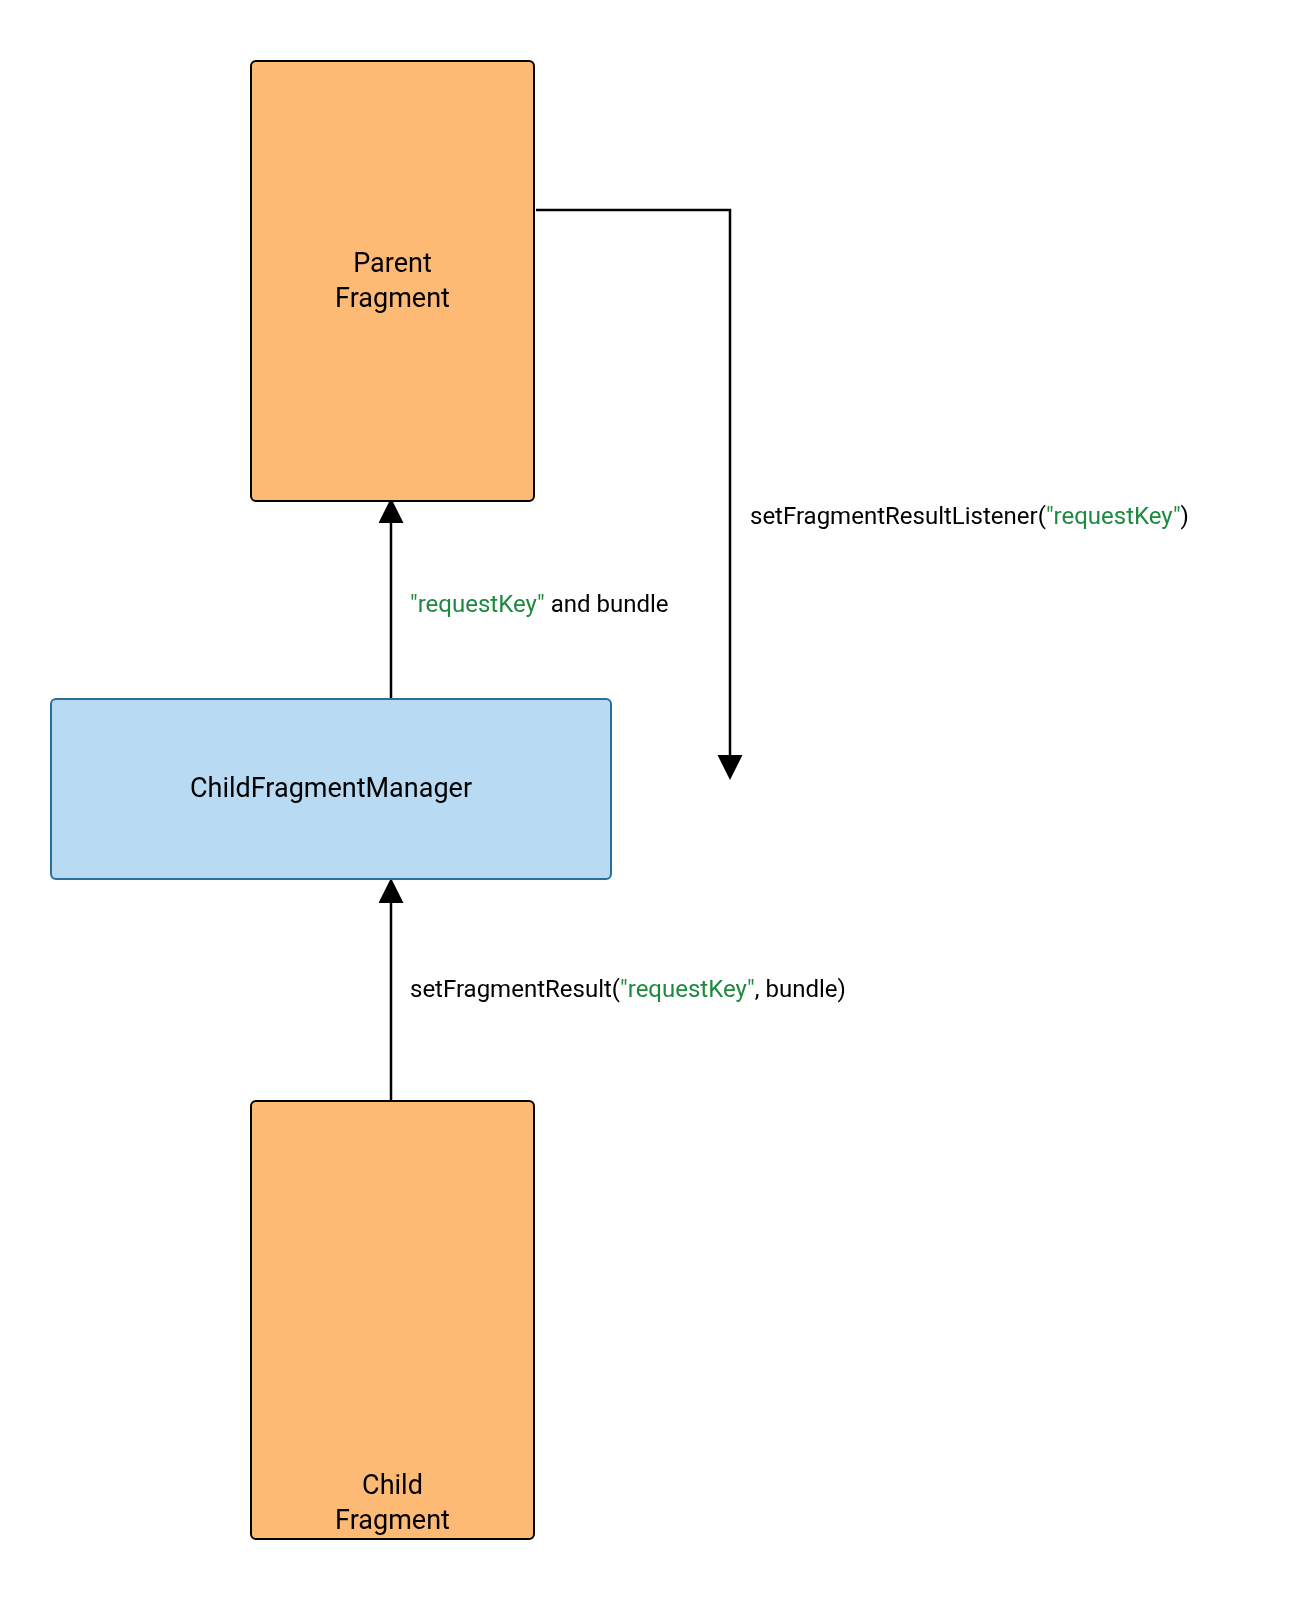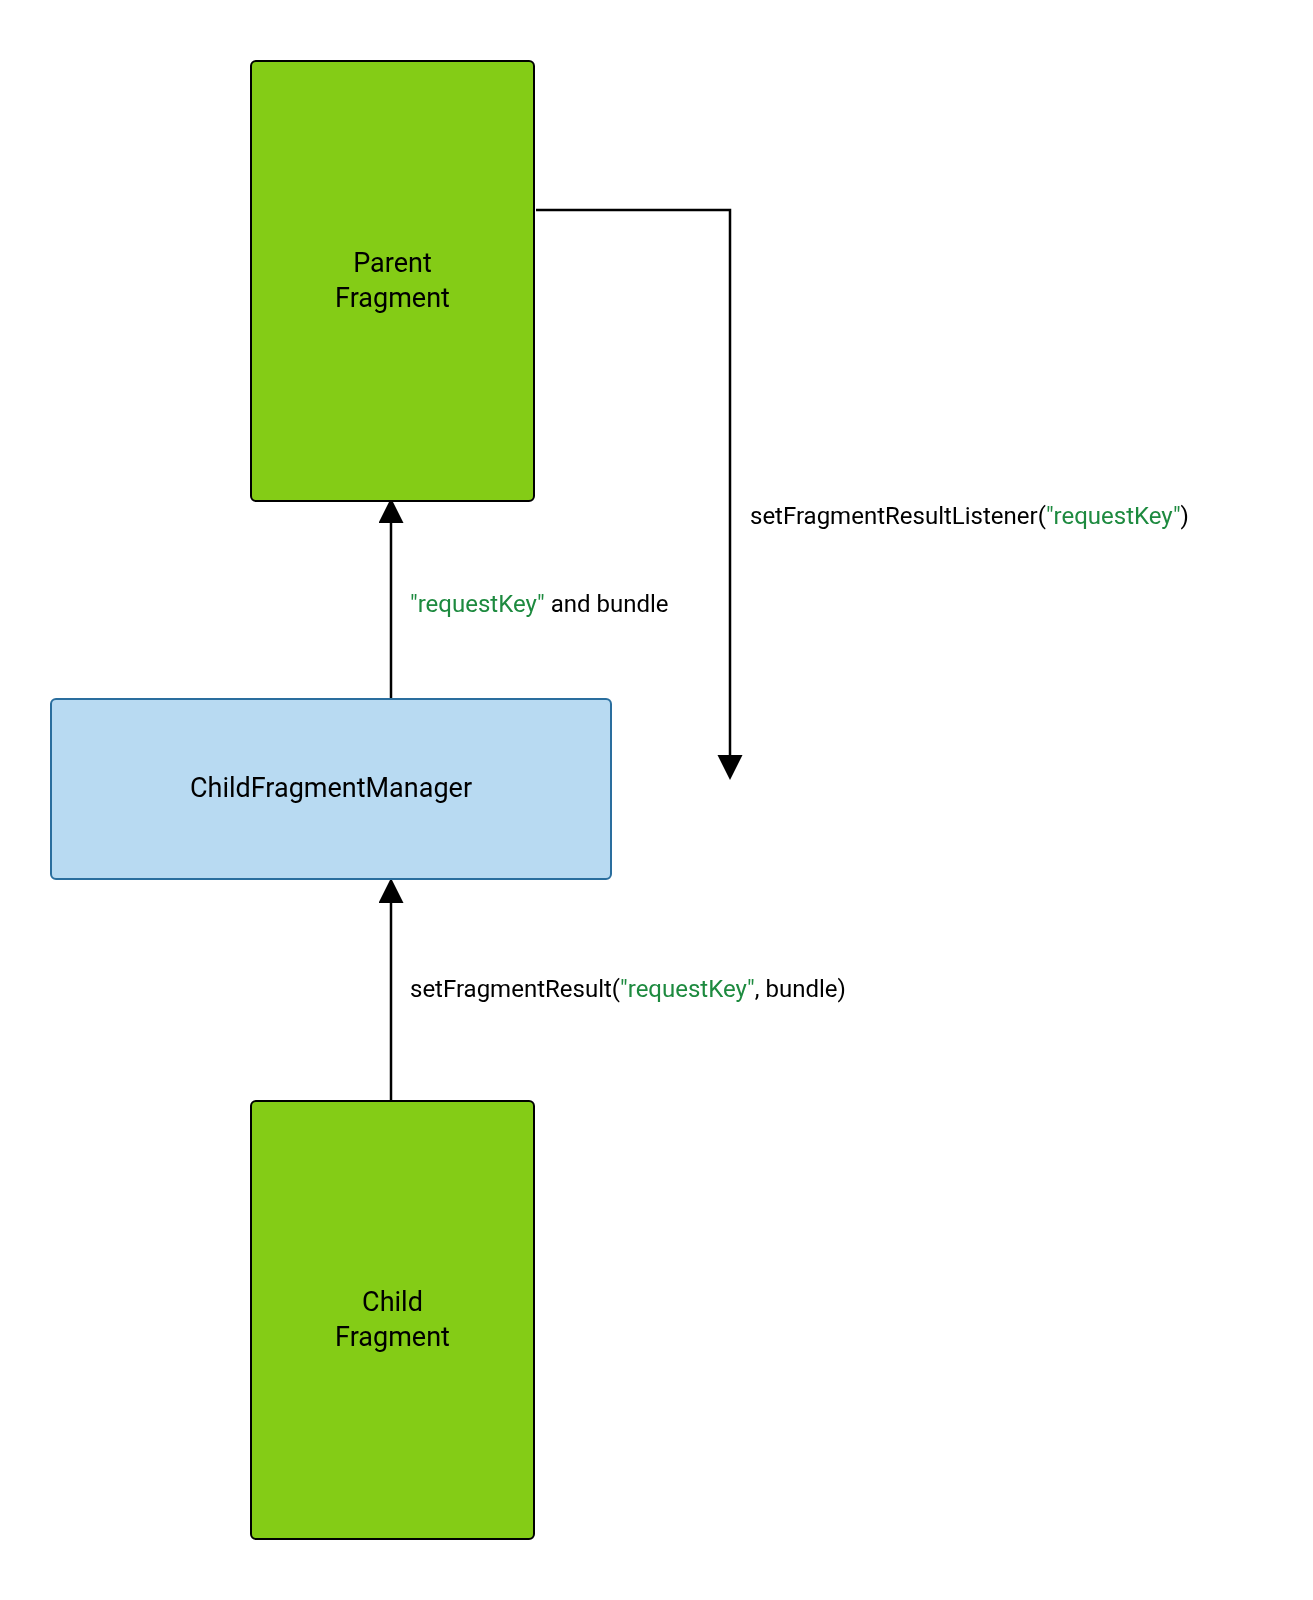--- a/index.html
+++ b/index.html
@@ -15,21 +15,21 @@
       position: relative;
     }
     .node-box {
       position: absolute;
       border: 2px solid #000;
       border-radius: 6px;
       display: flex;
       align-items: center;
       justify-content: center;
       text-align: center;
-      background: #84cc16;
+      background: #fdba74;
     }
     .node-box.manager {
       background: #b8daf2;
       border-color: #2a6e9e;
     }
     .label {
       font-size: 27px;
       color: #000;
       line-height: 1.3;
     }
@@ -74,21 +74,21 @@
     <span>Fragment</span>
   </div>
 </div>
 
 <div class="node-box manager" style="left: 50px; top: 698px; width: 562px; height: 182px;">
   <div class="label">
     <span>ChildFragmentManager</span>
   </div>
 </div>
 
-<div class="node-box" style="left: 250px; top: 1100px; width: 285px; height: 440px;">
+<div class="node-box" style="left: 250px; top: 1100px; width: 285px; height: 440px; align-items: flex-end;">
   <div class="label">
     <span>Child</span><br>
     <span>Fragment</span>
   </div>
 </div>
 
 <div class="edge-label" style="left: 750px; top: 502px;">
   <span>setFragmentResultListener(</span><span class="key-text">"requestKey"</span><span>)</span>
 </div>
 

